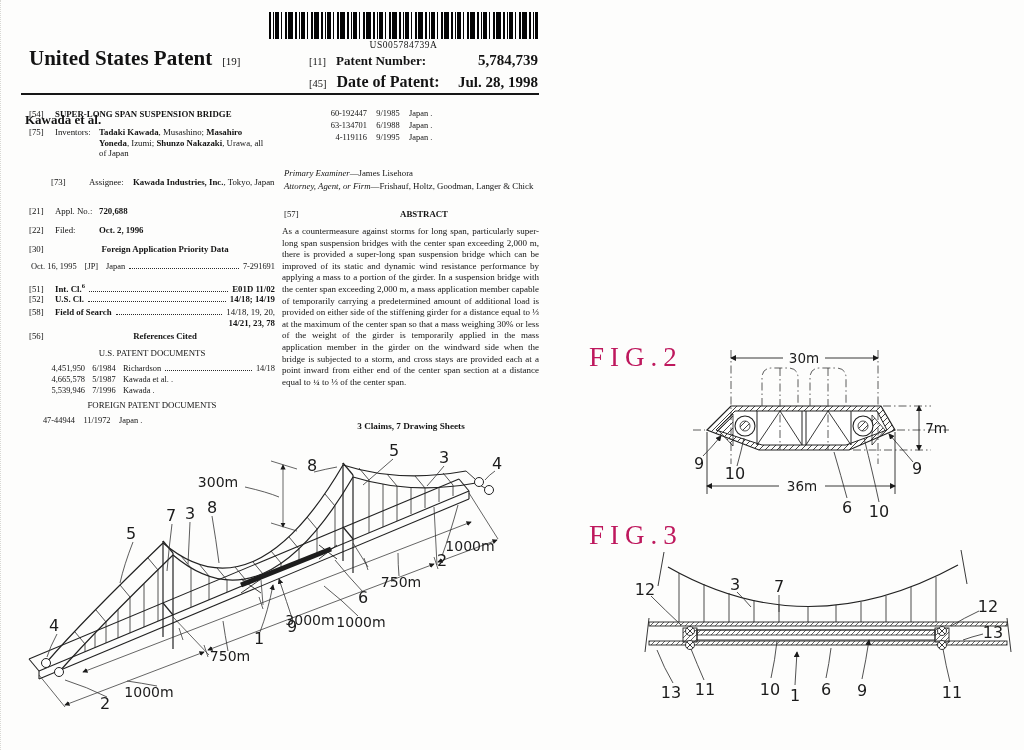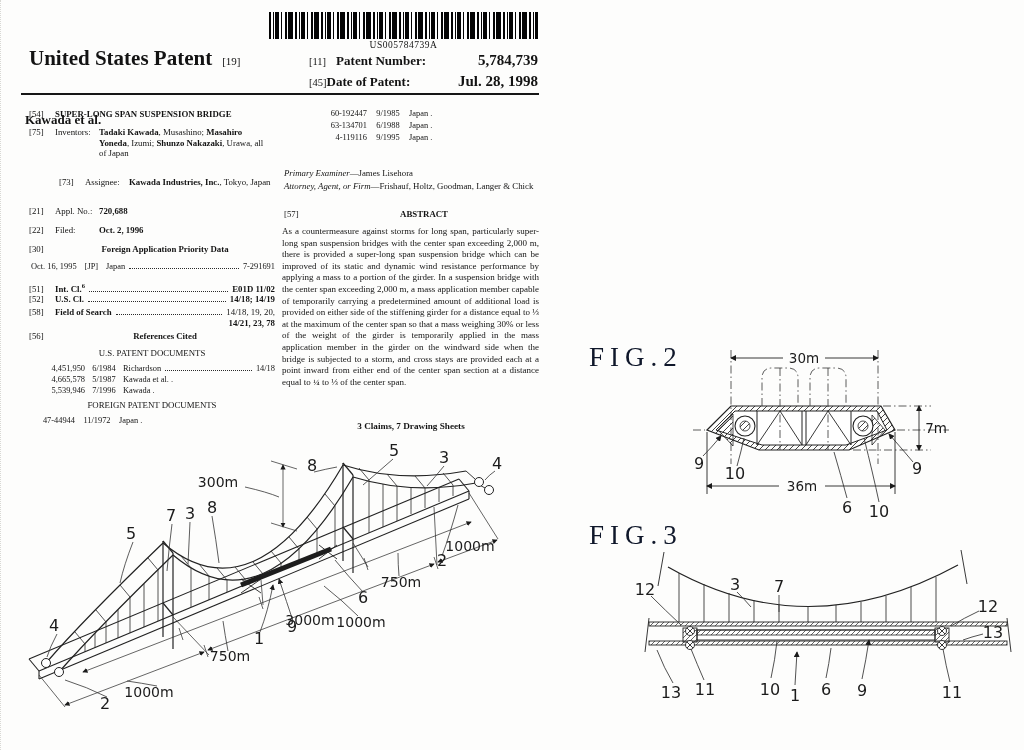--- a/index.html
+++ b/index.html
@@ -10,21 +10,21 @@
   .b{font-weight:bold;}
   .i{font-style:italic;}
   .t8{font-size:8.8px;line-height:10.6px;}
   .t9{font-size:9.5px;}
   .row{display:flex;align-items:baseline;}
   .tagcol{width:26px;flex:none;}
   .dots{flex:1;border-bottom:1.2px dotted #2a2a2a;margin:0 4px 2px;min-width:8px;}
   .ctr{flex:1;text-align:center;}
   .barcode{background:repeating-linear-gradient(90deg,#050505 0 2px,#fff 2px 4px,#050505 4px 5px,#fff 5px 6px,#050505 6px 10px,#fff 10px 12px,#050505 12px 13px,#fff 13px 16px,#050505 16px 18px,#fff 18px 19px,#050505 19px 24px,#fff 24px 26px);}
   .rule{background:#161616;}
-  .figcap{font-family:"Liberation Serif",serif;font-size:27px;letter-spacing:6px;color:#0f172a;}
+  .figcap{font-family:"Liberation Serif",serif;font-size:27px;letter-spacing:6px;color:#be185d;}
   svg text{font-family:"DejaVu Sans",sans-serif;fill:#1b1b1b;}
   svg .pn{font-size:16px;}
   svg .dm{font-size:13.5px;}
   svg .pn1{font-size:16px;}
   svg .dm1{font-size:14px;}
 </style>
 </head>
 <body>
 
 <div class="page">
@@ -38,40 +38,40 @@
   </div>
   <div class="abs b" style="left:24px;top:76px;font-size:13px;margin-top:36px;">Kawada et al.</div>
 
   <div class="abs row" style="left:308px;top:52px;width:229px;">
     <span style="font-size:10.5px;">[11]</span>
     <span class="b" style="font-size:13px;margin-left:10px;">Patent Number:</span>
     <span class="b" style="font-size:15px;margin-left:auto;">5,784,739</span>
   </div>
   <div class="abs row" style="left:308px;top:73px;width:229px;justify-content:flex-end;">
     <span style="font-size:10.5px;">[45]</span>
-    <span class="b" style="font-size:13px;">Date of Patent:</span>
+    <span class="b" style="font-size:16px;margin-left:10px;">Date of Patent:</span>
     <span class="b" style="font-size:15px;margin-left:auto;">Jul. 28, 1998</span>
   </div>
 
   <div class="abs rule" style="left:20px;top:93px;width:518px;height:2.2px;"></div>
 
   <div class="abs row t8 b" style="left:28px;top:109px;width:246px;">
     <span class="tagcol" style="font-weight:normal;">[54]</span>
     <span>SUPER-LONG SPAN SUSPENSION BRIDGE</span>
   </div>
 
   <div class="abs row t8" style="left:28px;top:127px;width:246px;">
     <span class="tagcol">[75]</span>
     <span style="width:44px;flex:none;">Inventors:</span>
     <span style="width:168px;"><b>Tadaki Kawada</b><span>, Musashino; </span><b>Masahiro Yoneda</b><span>, Izumi; </span><b>Shunzo Nakazaki</b><span>, Urawa, all of Japan</span></span>
   </div>
 
-  <div class="abs row t8" style="left:28px;top:177px;width:246px;padding-left:30px;">
+  <div class="abs row t8" style="left:20px;top:177px;width:246px;padding-left:30px;">
     <span class="tagcol">[73]</span>
-    <span style="width:44px;flex:none;">Assignee:</span>
+    <span style="width:44px;flex:none;margin-left:12px;">Assignee:</span>
     <span><b>Kawada Industries, Inc.</b><span>, Tokyo, Japan</span></span>
   </div>
 
   <div class="abs row t8" style="left:28px;top:206px;width:246px;">
     <span class="tagcol">[21]</span>
     <span style="width:44px;flex:none;">Appl. No.:</span>
     <span class="b">720,688</span>
   </div>
 
   <div class="abs row t8" style="left:28px;top:225px;width:246px;">

